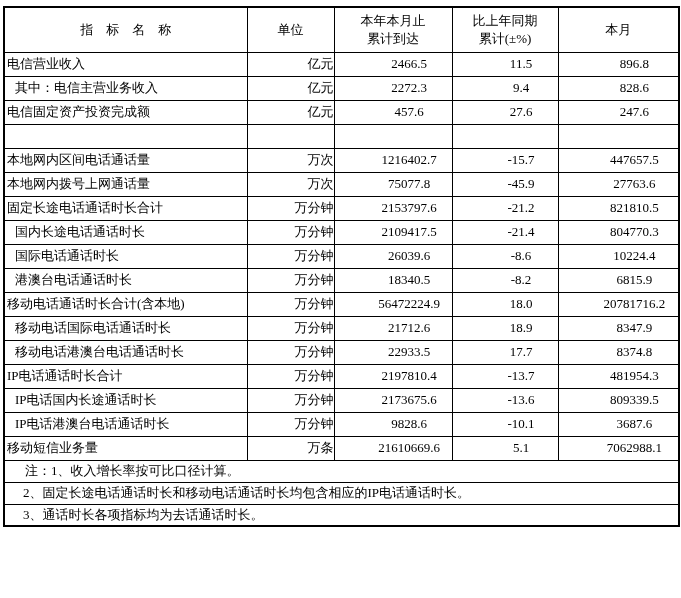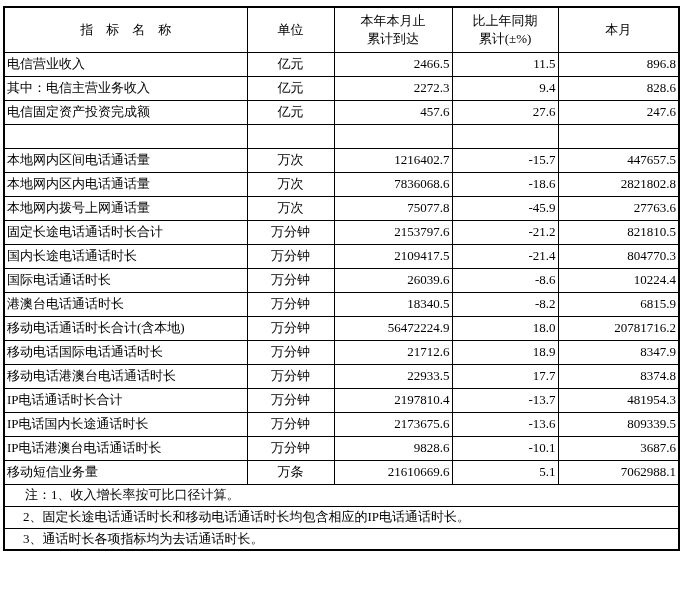--- a/index.html
+++ b/index.html
@@ -26,23 +26,23 @@
     padding: 0;
     vertical-align: middle;
     overflow: hidden;
     white-space: nowrap;
   }
   thead tr { height: 45px; }
   tbody tr.data-row { height: 24px; }
   tbody tr.note-row { height: 22px; }
   th.hc { text-align: center; white-space: pre-line; line-height: 18px; }
   td.c1 { text-align: left; padding-left: 2px; }
-  td.c1.indent { padding-left: 2px; }
-  td.c2 { text-align: center; }
-  td.c3, td.c4, td.c5 { text-align: right; padding-right: 2px; padding-left: 34px; }
+  td.c1.indent { padding-left: 10px; }
+  td.c2 { text-align: right; }
+  td.c3, td.c4, td.c5 { text-align: center; padding-right: 2px; padding-left: 34px; }
   td.note { text-align: left; padding-left: 20px; }
   td.note.indent2 { padding-left: 18px; }
 </style>
 </head>
 <body>
 
 <table class="stats">
   <colgroup>
     <col style="width:243px">
       <col style="width:87px">
@@ -89,27 +89,20 @@
       <td class="c3"></td>
       <td class="c4"></td>
       <td class="c5"></td>
     </tr>
     <tr class="data-row">
       <td class="c1">本地网内区间电话通话量</td>
       <td class="c2">万次</td>
       <td class="c3">1216402.7</td>
       <td class="c4">-15.7</td>
       <td class="c5">447657.5</td>
-    </tr>
-    <tr class="data-row">
-      <td class="c1">本地网内区内电话通话量</td>
-      <td class="c2">万次</td>
-      <td class="c3">7836068.6</td>
-      <td class="c4">-18.6</td>
-      <td class="c5">2821802.8</td>
     </tr>
     <tr class="data-row">
       <td class="c1">本地网内拨号上网通话量</td>
       <td class="c2">万次</td>
       <td class="c3">75077.8</td>
       <td class="c4">-45.9</td>
       <td class="c5">27763.6</td>
     </tr>
     <tr class="data-row">
       <td class="c1">固定长途电话通话时长合计</td>

